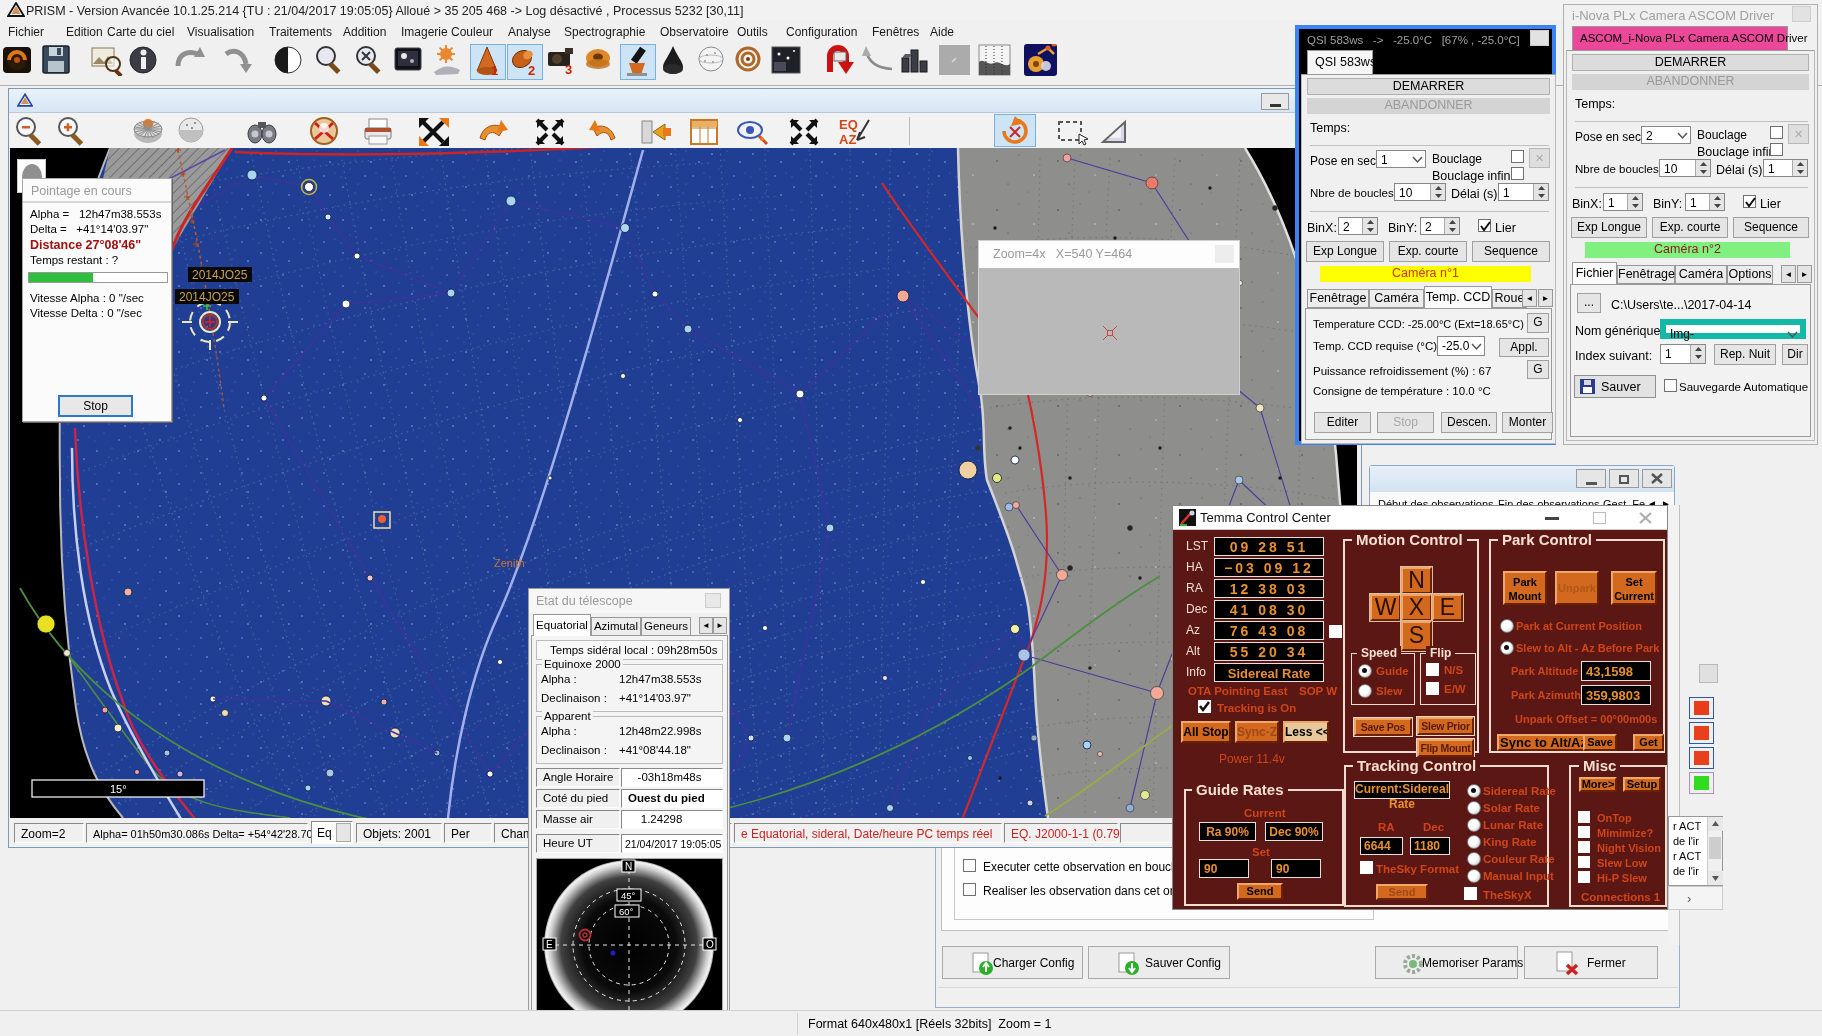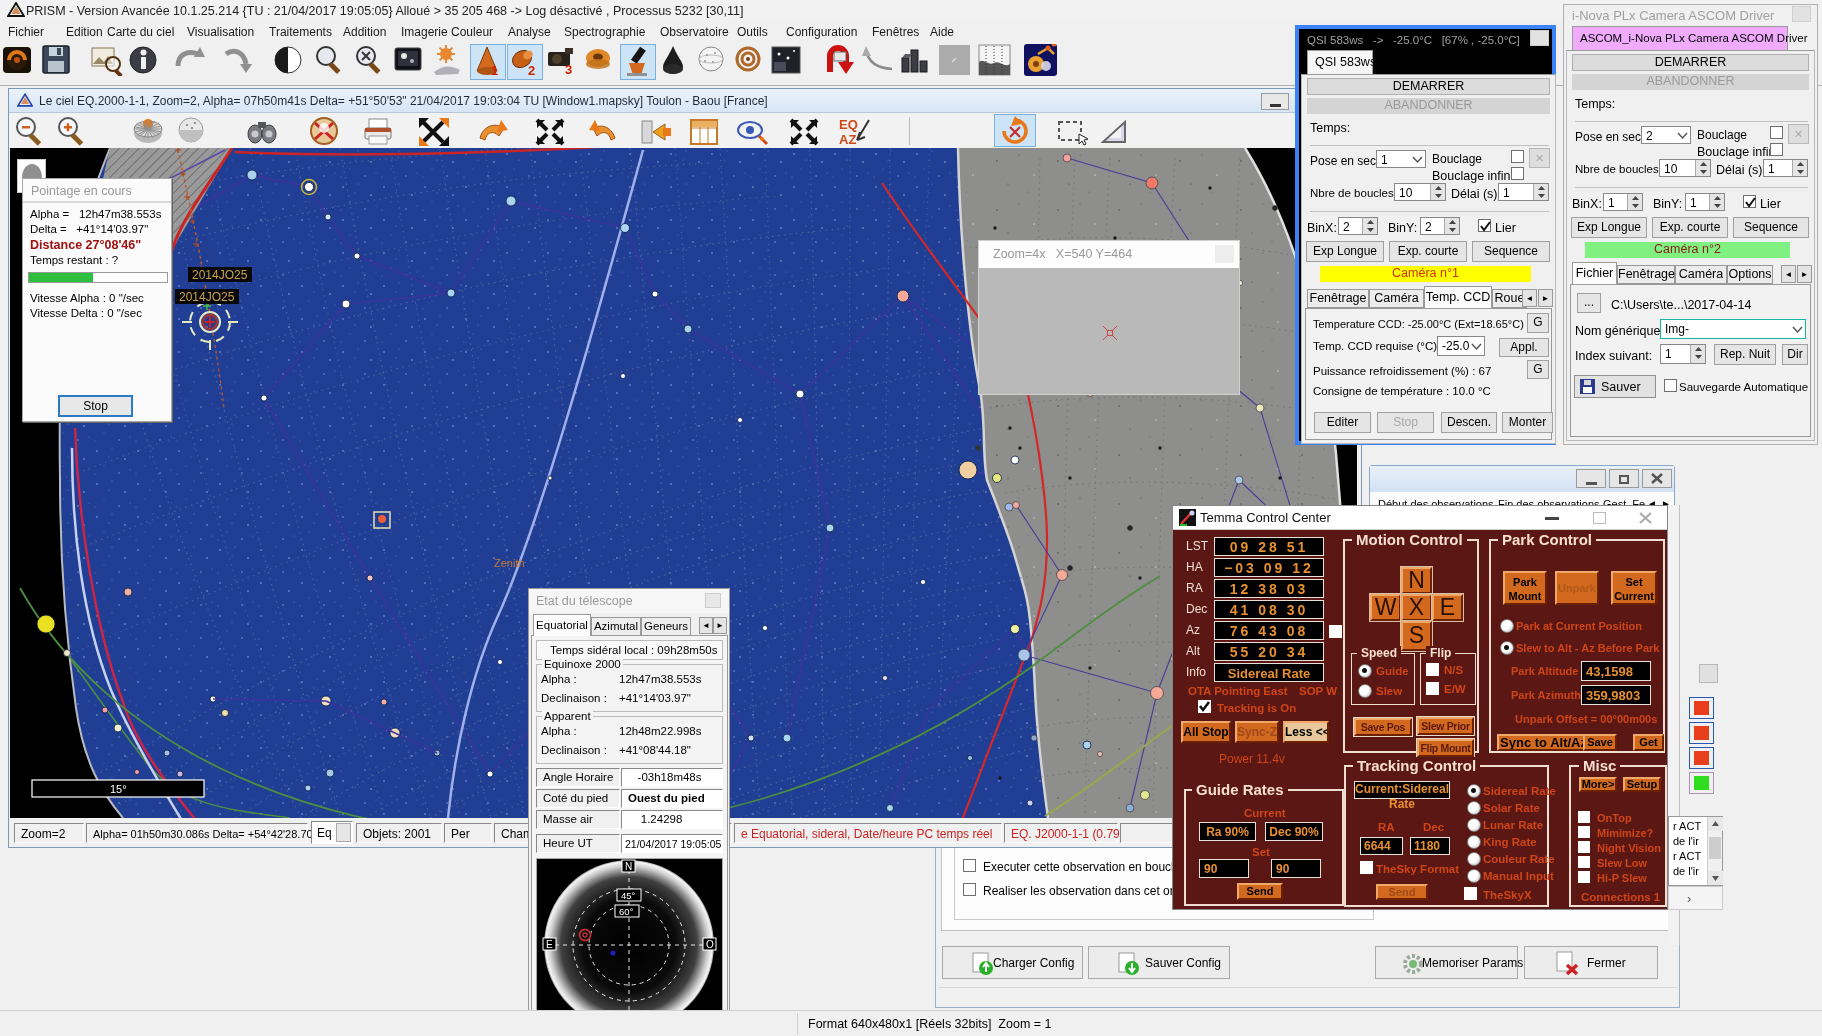--- a/index.html
+++ b/index.html
@@ -268,21 +268,20 @@
         <span class="abs" style="left:62px;top:9px;font-size:12px;">Fermer</span>
       </div>
 <div class="abs" style="left:2px;top:466px;width:740px;height:1px;background:#d8d8d8;"></div>
 </div>
 <div class="abs" style="left:8px;top:88px;width:1354px;height:760px;background:#f0f0f0;border:1px solid #7a9ab8;">
 <div class="abs" style="left:0;top:0;width:1352px;height:24px;background:linear-gradient(#eaf2fb,#d7e5f5);border-bottom:1px solid #b8c8d8;">
 <svg class="abs" style="left:8px;top:4px;" width="16" height="15" viewBox="0 0 18 16">
           <polygon points="9,1 17,14 1,14" fill="#e8f4e8" stroke="#2244aa" stroke-width="1.8"></polygon>
           <polygon points="9,4 13.5,12 4.5,12" fill="#d06020" opacity="0.7"></polygon>
         </svg>
-<span class="abs" style="left:30px;top:5px;font-size:12px;color:#1a2a3a;">Le ciel EQ.2000-1-1, Zoom=2, Alpha= 07h50m41s Delta=  +51°50'53"    21/04/2017 19:03:04 TU [Window1.mapsky]   Toulon - Baou [France]</span>
 <div class="abs" style="left:1252px;top:4px;width:28px;height:17px;background:#e8e8e8;border:1px solid #999;">
           <div class="abs" style="left:8px;top:10px;width:11px;height:3px;background:#333;"></div>
         </div>
 </div>
 <div class="abs" style="left:0;top:24px;width:1352px;height:36px;background:#f2f2f2;border-bottom:1px solid #c8c8c8;">
 <div class="abs" style="left:4px;top:3px;width:34px;height:31px;"><svg width="34" height="31" viewBox="0 0 34 31">
             <circle cx="13" cy="11" r="9" fill="#f8f8ff" stroke="#555" stroke-width="2"></circle>
             <rect x="19" y="17" width="13" height="5" transform="rotate(45 19 17)" fill="#8a5a20"></rect>
             <rect x="9" y="10" width="8" height="2.5" fill="#d06020"></rect>
           </svg></div>
@@ -1084,21 +1083,21 @@
           <div class="abs" style="left:8px;top:103px;width:57px;height:21px;background:#e5e5e5;border:1px solid #a0a0a0;text-align:center;color:#000;font-size:12px;line-height:18px;">Editer</div>
           <div class="abs" style="left:71px;top:103px;width:57px;height:21px;background:#e5e5e5;border:1px solid #a0a0a0;text-align:center;color:#a8a8a8;font-size:12px;line-height:18px;">Stop</div>
           <div class="abs" style="left:135px;top:103px;width:56px;height:21px;background:#e5e5e5;border:1px solid #a0a0a0;text-align:center;color:#000;font-size:12px;line-height:18px;">Descen.</div>
           <div class="abs" style="left:196px;top:103px;width:51px;height:21px;background:#e5e5e5;border:1px solid #a0a0a0;text-align:center;color:#000;font-size:12px;line-height:18px;">Monter</div>
         </div>
       </div>
     </div>
 <div class="abs" style="left:1563px;top:4px;width:255px;height:441px;background:#f0f0f0;border:1px solid #b0b0b0;">
       <span class="abs" style="left:8px;top:3px;color:#a0a0a0;font-size:13px;white-space:nowrap;">i-Nova PLx Camera ASCOM Driver</span>
       <div class="abs" style="left:228px;top:1px;width:19px;height:16px;background:#e2e2e2;border:1px solid #cfcfcf;"></div>
-      <div class="abs" style="left:8px;top:21px;width:216px;height:24px;background:#f0abfc;border:1px solid #9a9a9a;border-bottom:none;font-size:12.5px;">
+      <div class="abs" style="left:8px;top:21px;width:216px;height:24px;background:#ec4899;border:1px solid #9a9a9a;border-bottom:none;font-size:12.5px;">
         <span class="abs" style="left:7px;top:4px;white-space:nowrap;"><span style="font-size:11.5px;">ASCOM_i-Nova PLx Camera ASCOM Driver</span></span>
       </div>
       <div class="abs" style="left:2px;top:45px;width:249px;height:391px;border:1px solid #b8b8b8;border-top:1px solid #9a9a9a;background:#f0f0f0;">
         <div class="abs" style="left:5px;top:3px;width:237px;height:17px;background:#dcdcdc;border:1px solid #b0b0b0;text-align:center;font-size:12.5px;line-height:15px;">DEMARRER</div>
         <div class="abs" style="left:5px;top:23px;width:237px;height:16px;background:#d4d4d4;text-align:center;font-size:12.5px;line-height:15px;color:#9a9a9a;">ABANDONNER</div>
         <span class="abs" style="left:8px;top:46px;font-size:12.5px;">Temps:</span>
         <div class="abs" style="left:8px;top:70px;width:233px;height:1px;background:#c0c0c0;"></div>
         <span class="abs" style="left:8px;top:79px;font-size:12px;">Pose en sec.</span>
         <div class="abs" style="left:74px;top:75px;width:50px;height:18px;background:#fff;border:1px solid #888;">
           <span class="abs" style="left:4px;top:2px;font-size:12px;">2</span>
@@ -1157,21 +1156,21 @@
           <div class="abs" style="left:48px;top:3px;width:58px;height:19px;background:#ececec;border:1px solid #999;text-align:center;font-size:12.5px;line-height:17px;">Fenêtrage</div>
           <div class="abs" style="left:106px;top:3px;width:52px;height:19px;background:#ececec;border:1px solid #999;text-align:center;font-size:12.5px;line-height:17px;">Caméra</div>
           <div class="abs" style="left:158px;top:3px;width:46px;height:19px;background:#ececec;border:1px solid #999;text-align:center;font-size:12.5px;line-height:17px;">Options</div>
           <div class="abs" style="left:212px;top:3px;width:15px;height:18px;background:#e4e4e4;border:1px solid #999;font-size:8px;text-align:center;line-height:17px;">◄</div>
           <div class="abs" style="left:228px;top:3px;width:15px;height:18px;background:#e4e4e4;border:1px solid #999;font-size:8px;text-align:center;line-height:17px;">►</div>
         </div>
         <div class="abs" style="left:3px;top:233px;width:241px;height:153px;border:1px solid #999;background:#f2f2f2;">
           <div class="abs" style="left:6px;top:8px;width:24px;height:20px;background:#e5e5e5;border:1px solid #a0a0a0;text-align:center;color:#000;font-size:12px;line-height:17px;">...</div>
           <span class="abs" style="left:40px;top:13px;font-size:12.5px;">C:\Users\te...\2017-04-14</span>
           <span class="abs" style="left:4px;top:39px;font-size:12.5px;">Nom générique:</span>
-          <div class="abs" style="left:89px;top:34px;width:146px;height:20px;background:#fff;border:1px solid #14b8a6;">
+          <div class="abs" style="left:89px;top:34px;width:146px;height:20px;background:#fff;border:6px solid #14b8a6;">
             <span class="abs" style="left:4px;top:2px;font-size:12px;">Img-</span>
             <svg class="abs" style="right:2px;top:5px;" width="11" height="10">
               <polyline points="1,2 5.5,7 10,2" fill="none" stroke="#555" stroke-width="1.5"></polyline>
             </svg>
           </div>
           <span class="abs" style="left:4px;top:64px;font-size:12.5px;">Index suivant:</span>
           <div class="abs" style="left:89px;top:59px;width:46px;height:20px;background:#fff;border:1px solid #888;">
             <span class="abs" style="left:4px;top:2px;font-size:12px;">1</span>
             <div class="abs" style="right:0;top:0;width:15px;height:18px;background:#e4e4e4;border-left:1px solid #aaa;"><svg width="15" height="16" viewBox="0 0 15 16">
                 <polygon points="7.5,2 11,6 4,6" fill="#444"></polygon>

